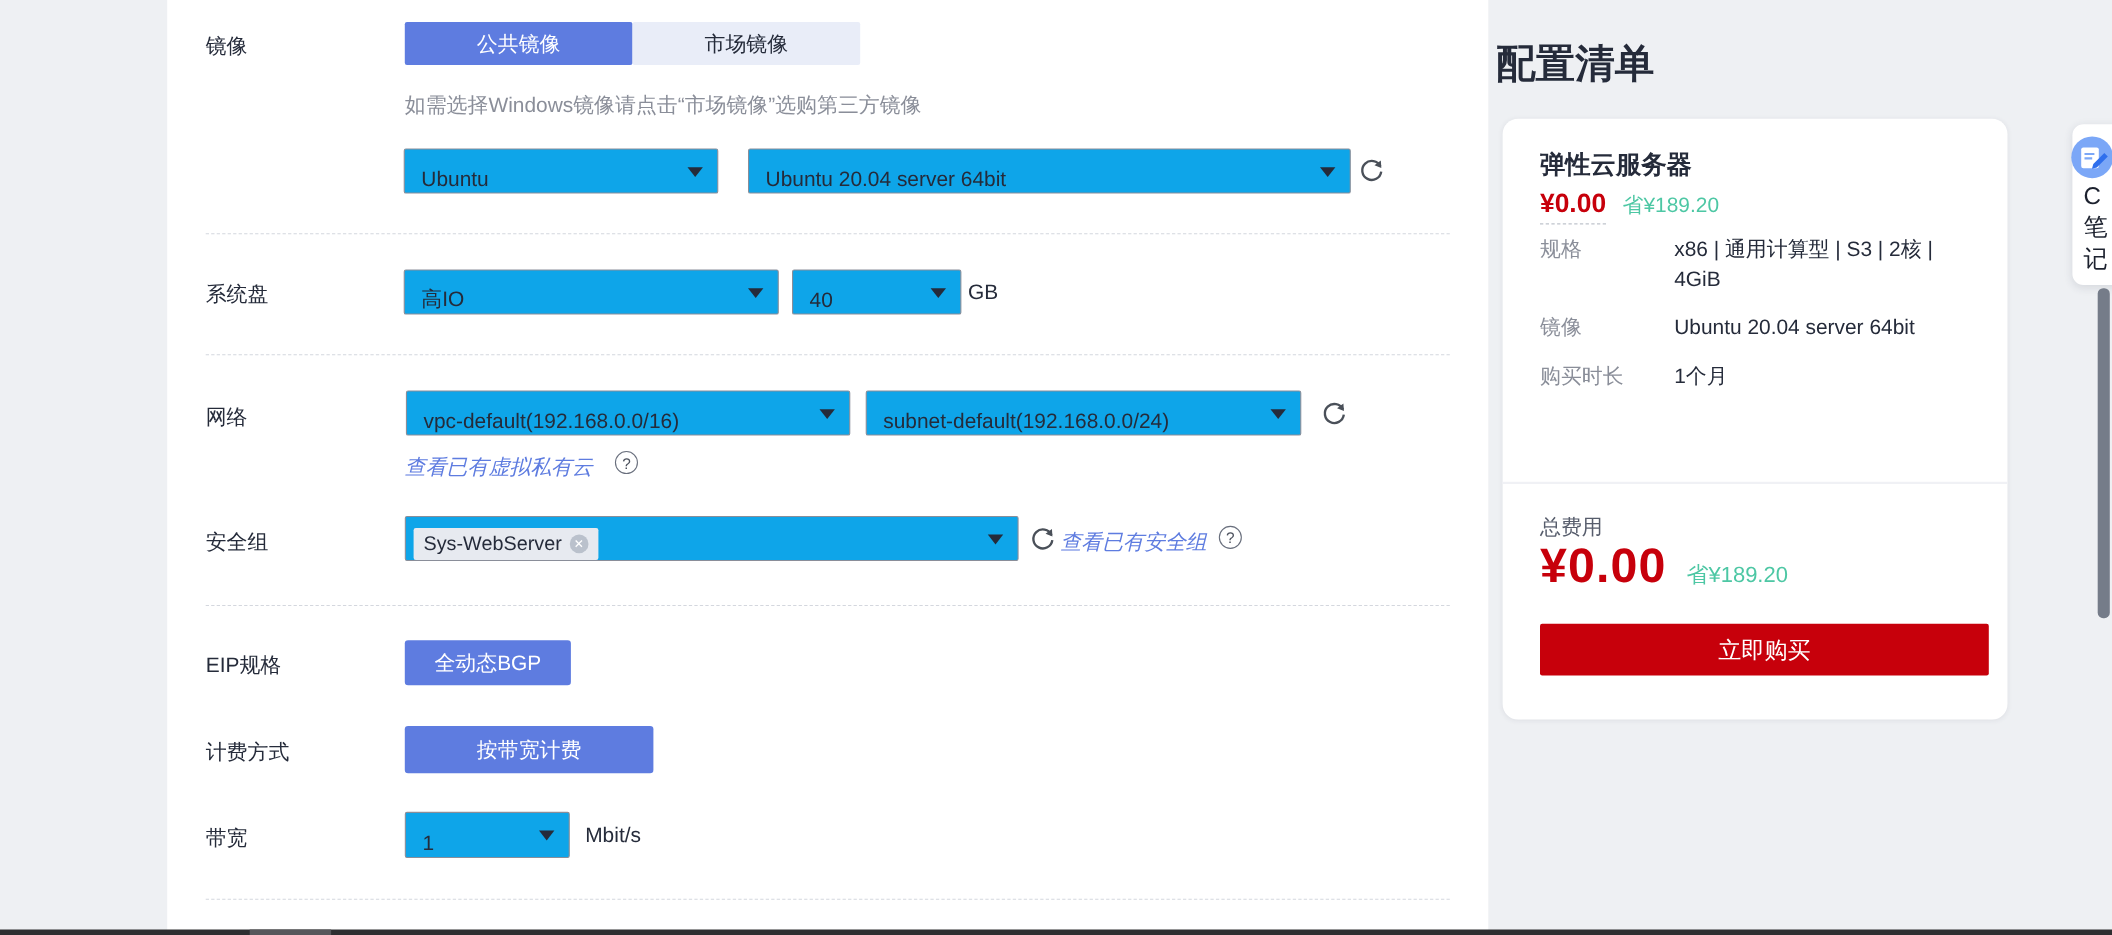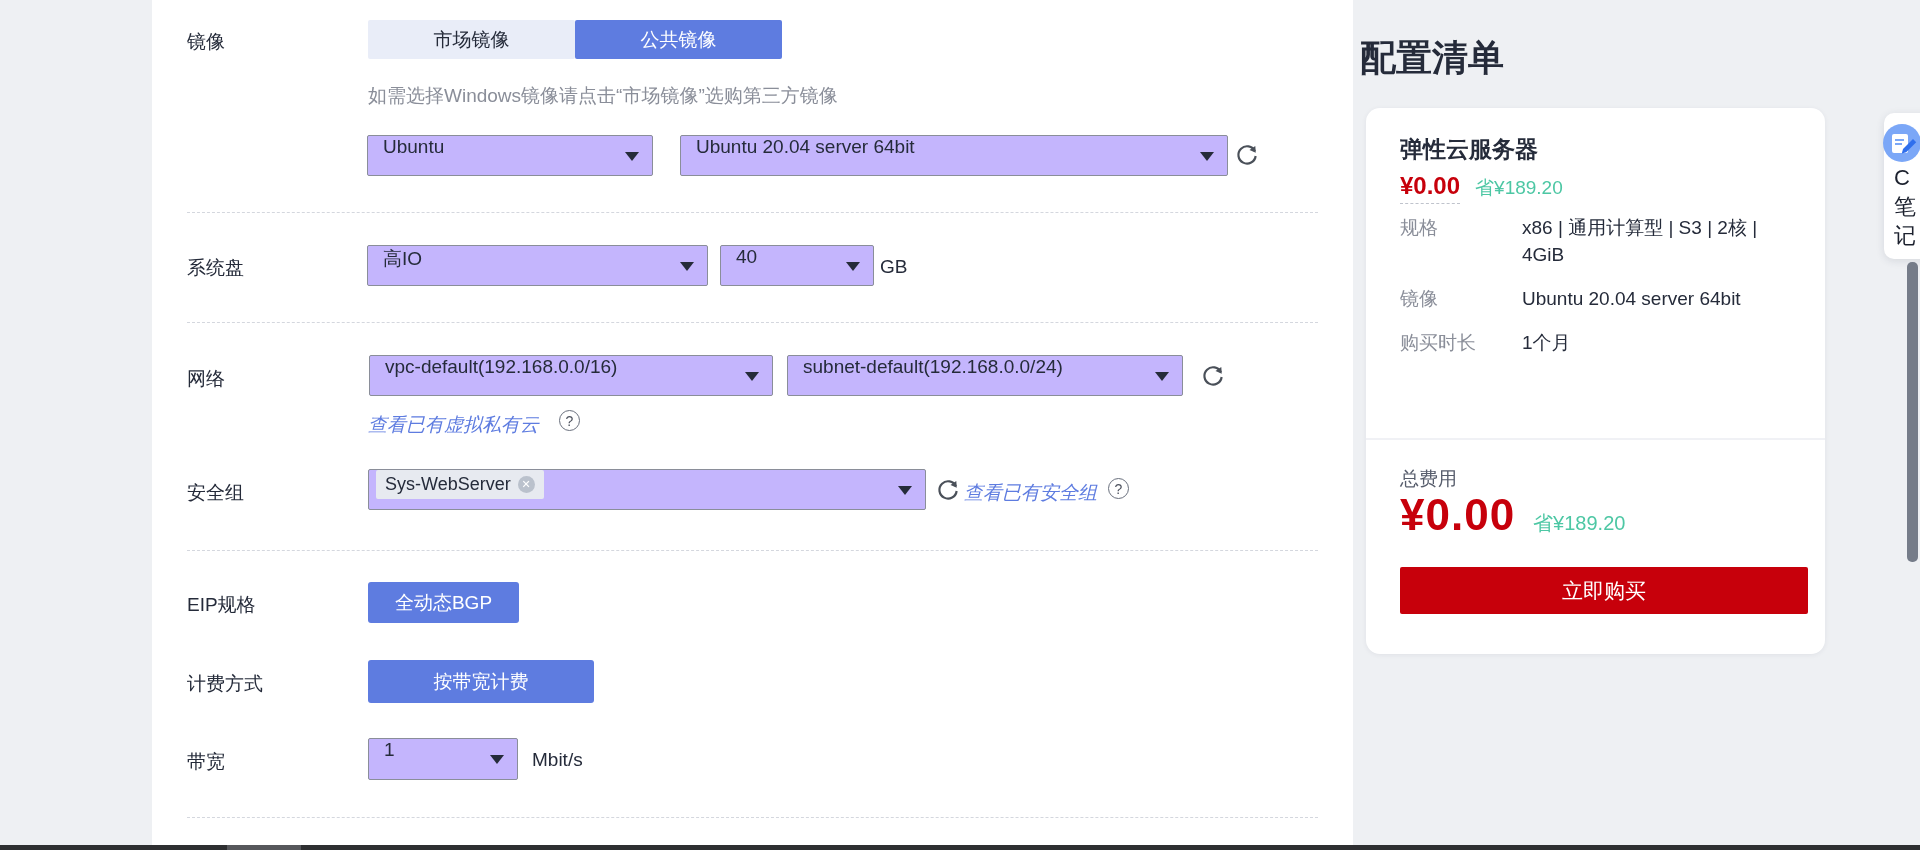--- a/index.html
+++ b/index.html
@@ -10,22 +10,22 @@
   .row-label{position:absolute;left:35px;font-size:19px;color:#252b3a;white-space:nowrap;}
 
   .tabs{position:absolute;left:216px;top:20px;display:flex;}
   .tab{width:207px;height:39px;display:flex;align-items:center;justify-content:center;
        font-size:19px;cursor:pointer;border-radius:2px;}
   .tab.active{background:#5e7ce0;color:#fff;}
   .tab.inactive{background:#e9edf8;color:#252b3a;}
 
   .hint{position:absolute;left:216px;top:83px;font-size:19px;color:#8a8e99;white-space:nowrap;}
 
-  .select{position:absolute;height:41px;background:#c4b5fd;border:1px solid #8a8e99;border-radius:2px;
-          display:flex;align-items:flex-start;padding:0 36px 0 15px;font-size:19px;box-sizing:border-box;
+  .select{position:absolute;height:41px;background:#0ea5e9;border:1px solid #8a8e99;border-radius:2px;
+          display:flex;align-items:flex-end;padding:0 36px 0 15px;font-size:19px;box-sizing:border-box;
           cursor:pointer;white-space:nowrap;}
   .caret{position:absolute;right:13px;top:50%;margin-top:-4px;width:0;height:0;
          border-left:7px solid transparent;border-right:7px solid transparent;border-top:9px solid #252b3a;}
 
   .unit{position:absolute;font-size:19px;color:#252b3a;}
 
   .refresh{position:absolute;width:24px;height:24px;color:#4a5059;cursor:pointer;}
   .refresh svg{width:24px;height:24px;display:block;}
 
   .link{position:absolute;font-size:19px;color:#5e7ce0;cursor:pointer;white-space:nowrap;font-style:italic;}
@@ -77,22 +77,22 @@
   .h-scroll-thumb{position:absolute;left:227px;top:0;width:74px;height:5px;background:#56575b;}
 </style>
 </head>
 <body>
 
 <div class="stage">
   <div class="main-panel">
 
     <div class="row-label" style="top:29px">镜像</div>
     <div class="tabs">
+      <div class="tab active">公共镜像</div>
       <div class="tab inactive">市场镜像</div>
-      <div class="tab active">公共镜像</div>
     </div>
     <div class="hint">如需选择Windows镜像请点击“市场镜像”选购第三方镜像</div>
 
     <div class="select" style="left:215px;top:135px;width:286px">
       <span>Ubuntu</span>
       <span class="caret"></span>
     </div>
     <div class="select" style="left:528px;top:135px;width:548px">
       <span>Ubuntu 20.04 server 64bit</span>
       <span class="caret"></span>

